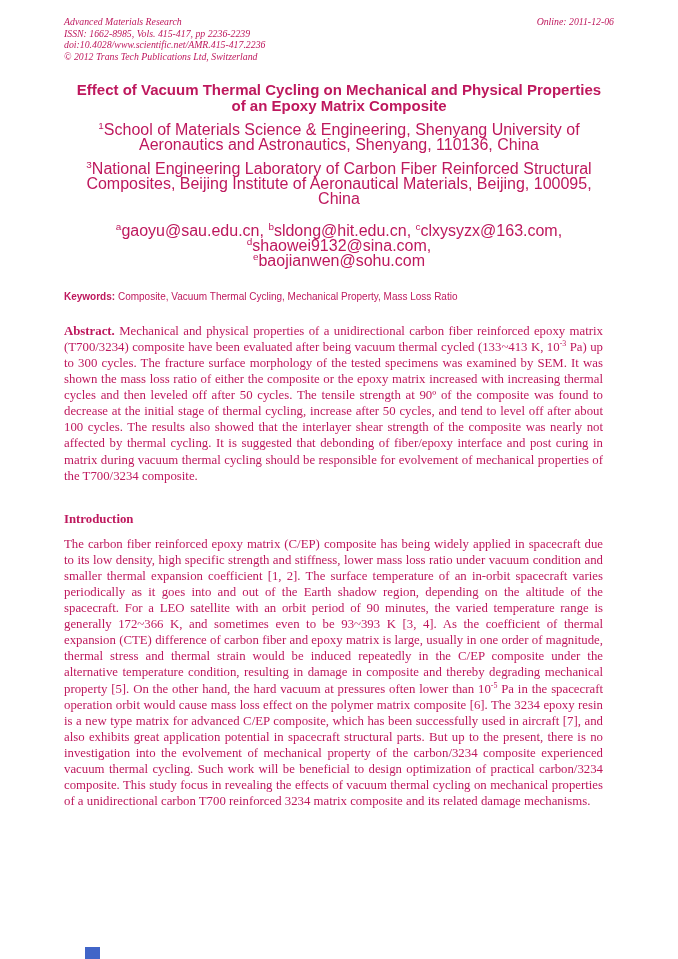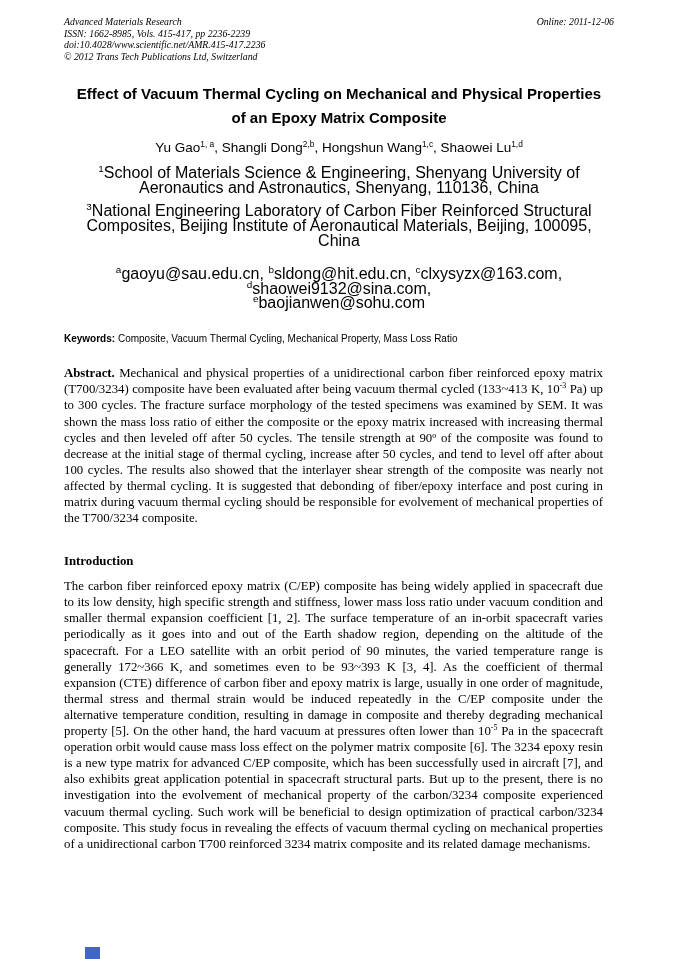--- a/index.html
+++ b/index.html
@@ -4,37 +4,37 @@
 <style>
   html, body { margin: 0; padding: 0; background: #ffffff; }
   .page {
     position: relative;
     width: 678px;
     height: 959px;
     background: #ffffff;
     box-sizing: border-box;
     padding: 16px 64px 0 64px;
     overflow: hidden;
-    color: #000000;
+    color: #be185d;
     font-family: "Liberation Serif", serif;
   }
   
   .hdr {
     font-family: "Liberation Serif", serif;
     font-style: italic;
     font-size: 9.8px;
     line-height: 11.6px;
   }
   .hdr-row { display: flex; justify-content: space-between; }
   
   .title {
     font-family: "Liberation Sans", sans-serif;
     font-weight: bold;
     font-size: 15px;
-    line-height: 24px;
+    line-height: 16px;
     text-align: center;
     margin: 20px 10px 0 10px;
   }
   
   .authors {
     font-family: "Liberation Sans", sans-serif;
     font-size: 13.5px;
     line-height: 17.5px;
     text-align: center;
     margin-top: 9px;
@@ -96,21 +96,20 @@
       <span>Online: 2011-12-06</span>
     </div>
     <div>ISSN: 1662-8985, Vols. 415-417, pp 2236-2239</div>
     <div>doi:10.4028/www.scientific.net/AMR.415-417.2236</div>
     <div>© 2012 Trans Tech Publications Ltd, Switzerland</div>
   </header>
 
   <h1 class="title">Effect of Vacuum Thermal Cycling on Mechanical and Physical Properties of an Epoxy Matrix Composite</h1>
 
   <div class="authors">
-    <div><span>Yu Gao</span><sup>1, a</sup><span>, Shangli Dong</span><sup>2,b</sup><span>, Hongshun Wang</span><sup>1,c</sup><span>, Shaowei Lu</span><sup>1,d</sup></div>
   </div>
 
   <div class="affil"><sup>1</sup><span>School of Materials Science &amp; Engineering, Shenyang University of Aeronautics and Astronautics, Shenyang, 110136, China</span></div>
   <div class="affil"><sup>3</sup><span>National Engineering Laboratory of Carbon Fiber Reinforced Structural Composites, Beijing Institute of Aeronautical Materials, Beijing, 100095, China</span></div>
 
   <div class="emails"><sup>a</sup><span>gaoyu@sau.edu.cn, </span><sup>b</sup><span>sldong@hit.edu.cn, </span><sup>c</sup><span>clxysyzx@163.com, </span><sup>d</sup><span>shaowei9132@sina.com,</span></div>
   <div class="emails"><sup>e</sup><span>baojianwen@sohu.com</span></div>
 
   <div class="keywords">
     <span class="b">Keywords:</span><span> Composite, Vacuum Thermal Cycling, Mechanical Property, Mass Loss Ratio</span>

